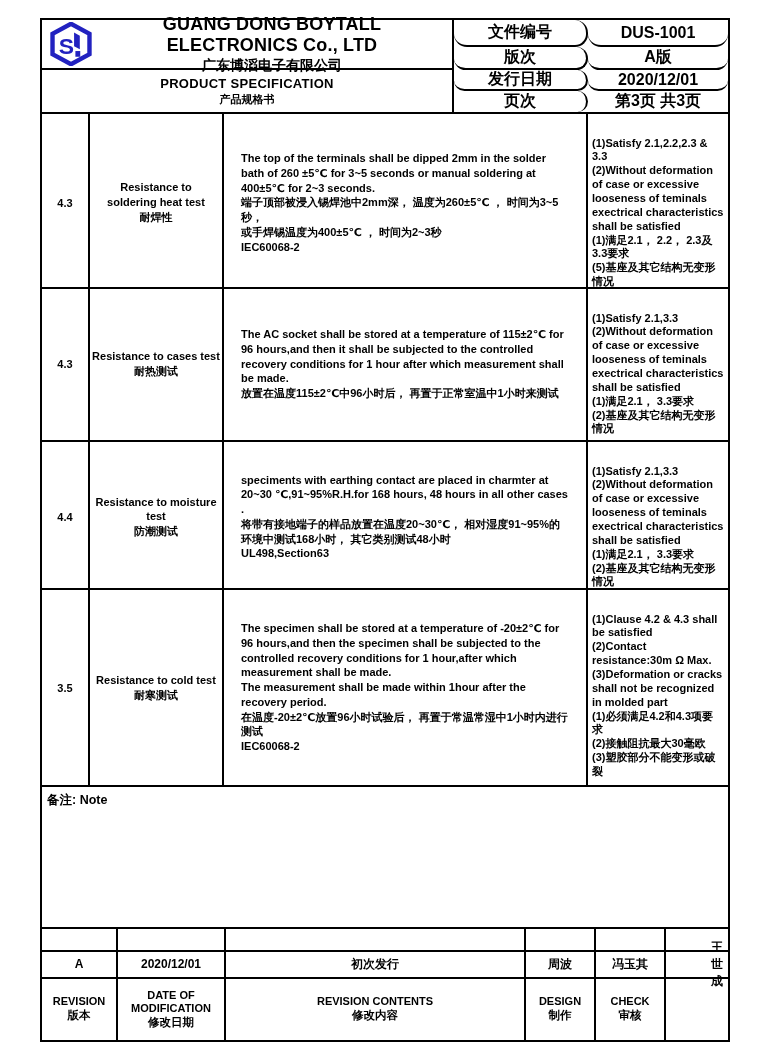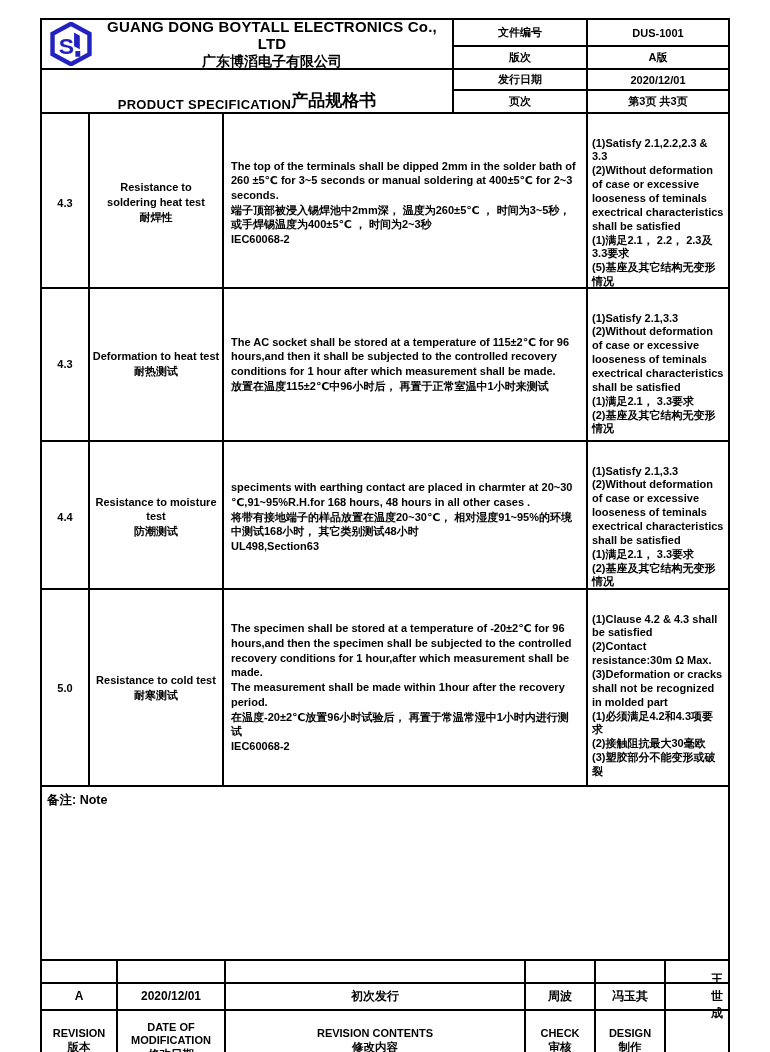--- a/index.html
+++ b/index.html
@@ -16,51 +16,51 @@
   }
   .doc { position: absolute; left: 40px; top: 18px; width: 690px; }
   .block { border: 2.5px solid #000; width: 690px; background: #fff; }
   .block + .block { margin-top: -2.5px; }
 
   
   .hdr { display: grid; grid-template-columns: 412px 134px 1fr; grid-template-rows: 27px 23px 21px 21px; }
   .hdr-company { grid-area: 1 / 1 / 3 / 2; border-right: 2px solid #000; border-bottom: 2px solid #000;
                  display: flex; align-items: center; padding: 2px 4px; }
   .hdr-title { grid-area: 3 / 1 / 5 / 2; border-right: 2px solid #000;
-               display: flex; flex-direction: row; align-items: flex-end; justify-content: center; }
+               display: flex; flex-direction: column; align-items: center; justify-content: center; }
   .logo-wrap { width: 50px; flex: 0 0 50px; display: flex; align-items: center; justify-content: center; }
   .company-names { flex: 1; text-align: center; }
-  .company-en { font-size: 15px; font-weight: bold; letter-spacing: 0.2px; }
+  .company-en { font-size: 18px; font-weight: bold; letter-spacing: 0.2px; }
   .company-cn { font-size: 14px; font-weight: bold; margin-top: 1px; }
   .title-en { font-size: 13px; font-weight: bold; letter-spacing: 0.3px; }
-  .title-cn { font-size: 17px; font-weight: bold; margin-top: 1px; }
+  .title-cn { font-size: 11px; font-weight: bold; margin-top: 1px; }
   .hdr-cell { display: flex; align-items: center; justify-content: center;
-              font-size: 11px; font-weight: bold; }
+              font-size: 16px; font-weight: bold; border-radius: 13px; }
   .hdr-lbl { border-right: 2px solid #000; }
   .hdr-bb { border-bottom: 2px solid #000; }
 
   
   .spec-row { display: grid; grid-template-columns: 48px 134px 364px 1fr; border-bottom: 2.5px solid #000; }
   .spec-row:last-child { border-bottom: none; }
   .cell { border-right: 2px solid #000; }
   .cell:last-child { border-right: none; }
   .cell-no { display: flex; align-items: center; justify-content: center; font-size: 11px; font-weight: bold; }
   .cell-name { display: flex; align-items: center; justify-content: center; text-align: center;
                font-size: 11px; font-weight: bold; white-space: pre-line; line-height: 1.35; padding: 2px; }
-  .cell-desc { display: flex; align-items: center; padding: 4px 7px; }
+  .cell-desc { display: flex; align-items: center; padding: 4px 17px; }
   .cell-desc > div { font-size: 11px; font-weight: bold; white-space: pre-line; line-height: 1.34; }
   .cell-crit { padding: 3px 4px; font-size: 11px; font-weight: bold; white-space: pre-line; line-height: 1.26; margin-top: 20px; }
 
   .h-r1 { height: 175px; }
   .h-r2 { height: 153px; }
   .h-r3 { height: 148px; }
   .h-r4 { height: 196px; }
 
   
-  .note-box { height: 176px; padding: 3px 5px; }
+  .note-box { height: 144px; padding: 3px 5px; }
   .note-label { font-size: 12.5px; font-weight: bold; }
 
   
   .ftr { display: grid; grid-template-columns: 76px 108px 300px 70px 70px 1fr; grid-template-rows: 23px 27px 1fr; height: 115px; margin-top: -2.5px; }
   .fcell { border-right: 2px solid #000; border-bottom: 2.5px solid #000;
            display: flex; flex-direction: column; align-items: center; justify-content: center; text-align: center; }
   .fcell.last-col { border-right: none; padding-left: 40px; }
   .fcell.last-row { border-bottom: none; }
   .f-entry { font-size: 12px; font-weight: bold; }
   .f-head-en { font-size: 11px; font-weight: bold; white-space: pre-line; line-height: 1.2; }
@@ -116,21 +116,21 @@
 IEC60068-2</div>
         </div>
         <div class="cell cell-crit">(1)Satisfy 2.1,2.2,2.3 &amp; 3.3
 (2)Without deformation of case or excessive looseness of teminals exectrical characteristics shall be satisfied
 (1)满足2.1， 2.2， 2.3及 3.3要求
 (5)基座及其它结构无变形情况</div>
       </div>
 
       <div class="spec-row h-r2">
         <div class="cell cell-no">4.3</div>
-        <div class="cell cell-name">Deformation to heat test
+        <div class="cell cell-name">Resistance to cases test
 耐热测试</div>
         <div class="cell cell-desc">
           <div>The AC socket shall be stored at a temperature of 115±2℃ for 96 hours,and then it shall be subjected to the controlled recovery conditions for 1 hour after which measurement shall be made.
 放置在温度115±2℃中96小时后， 再置于正常室温中1小时来测试</div>
         </div>
         <div class="cell cell-crit">(1)Satisfy 2.1,3.3
 (2)Without deformation of case or excessive looseness of teminals exectrical characteristics shall be satisfied
 (1)满足2.1， 3.3要求
 (2)基座及其它结构无变形情况</div>
       </div>
@@ -144,21 +144,21 @@
 将带有接地端子的样品放置在温度20~30℃， 相对湿度91~95%的环境中测试168小时， 其它类别测试48小时
 UL498,Section63</div>
         </div>
         <div class="cell cell-crit">(1)Satisfy 2.1,3.3
 (2)Without deformation of case or excessive looseness of teminals exectrical characteristics shall be satisfied
 (1)满足2.1， 3.3要求
 (2)基座及其它结构无变形情况</div>
       </div>
 
       <div class="spec-row h-r4">
-        <div class="cell cell-no">5.0</div>
+        <div class="cell cell-no">3.5</div>
         <div class="cell cell-name">Resistance to cold test
 耐寒测试</div>
         <div class="cell cell-desc">
           <div>The specimen shall be stored at a temperature of -20±2℃ for 96 hours,and then the specimen shall be subjected to the controlled recovery conditions for 1 hour,after which measurement shall be made.
 The measurement shall be made within 1hour after the recovery period.
 在温度-20±2℃放置96小时试验后， 再置于常温常湿中1小时内进行测试
 IEC60068-2</div>
         </div>
         <div class="cell cell-crit">(1)Clause 4.2 &amp; 4.3 shall be satisfied
 (2)Contact resistance:30m Ω Max.
@@ -197,23 +197,23 @@
       <div class="fcell last-row">
         <div class="f-head-en">DATE OF
 MODIFICATION</div>
         <div class="f-head-cn">修改日期</div>
       </div>
       <div class="fcell last-row">
         <div class="f-head-en">REVISION CONTENTS</div>
         <div class="f-head-cn">修改内容</div>
       </div>
       <div class="fcell last-row">
+        <div class="f-head-en">DESIGN</div>
+        <div class="f-head-cn">制作</div>
+      </div>
+      <div class="fcell last-row">
         <div class="f-head-en">CHECK</div>
         <div class="f-head-cn">审核</div>
       </div>
-      <div class="fcell last-row">
-        <div class="f-head-en">DESIGN</div>
-        <div class="f-head-cn">制作</div>
-      </div>
     </div>
 
   </div>
 </div>
 
 </body></html>

